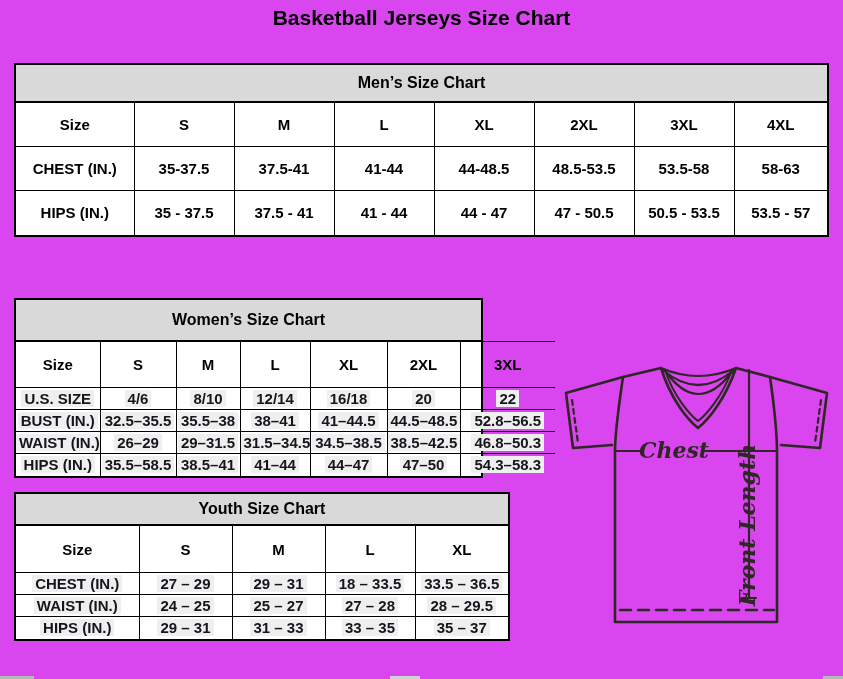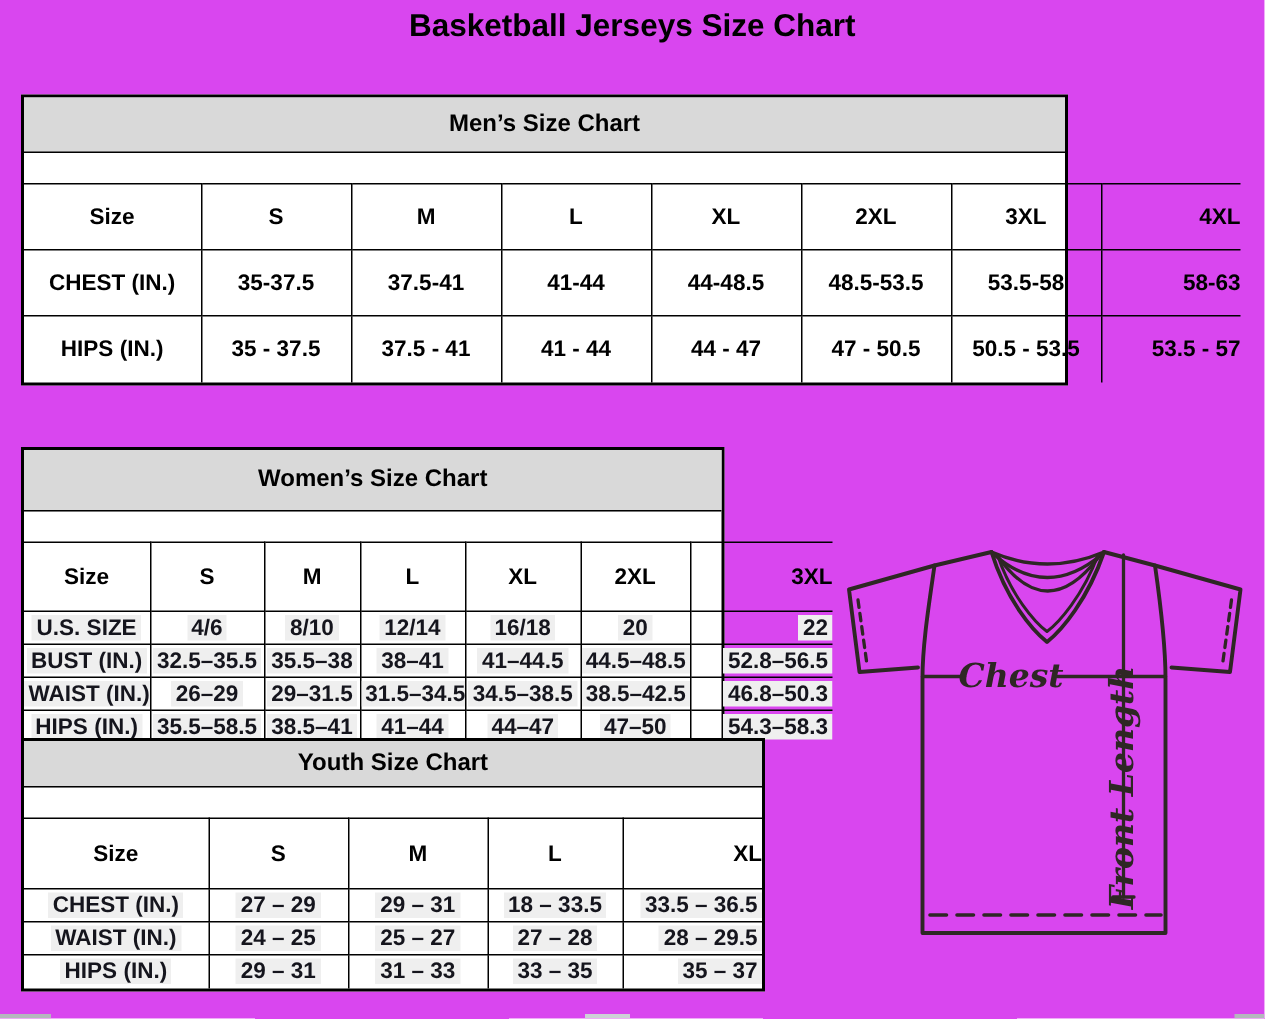--- a/index.html
+++ b/index.html
@@ -21,32 +21,32 @@
     border: 2px solid #000;
     background: #fff;
   }
   .band {
     width: 100%;
     background: #d9d9d9;
     border-bottom: 1.5px solid #000;
     display: flex; align-items: center; justify-content: center;
     font-weight: bold; font-size: 16px;
   }
-  table { border-collapse: collapse; table-layout: fixed; width: 100%; margin-top: 20px; }
+  table { border-collapse: collapse; table-layout: fixed; width: 100%; }
   td {
     border: 1.5px solid #000;
     text-align: center; vertical-align: middle;
     font-weight: bold;
     overflow: hidden; white-space: nowrap;
   }
   tr td:first-child { border-left: none; }
-  tr td:last-child { border-right: none; text-align: right; }
+  tr td:last-child { border-right: none; }
   tr:last-child td { border-bottom: none; }
   
-  .men { left: 14px; top: 63px; width: 698px; }
+  .men { left: 14px; top: 63px; width: 815px; }
   .men .band { height: 37px; }
   .men td { height: 44px; font-size: 15px; }
   
   .women { left: 14px; top: 298px; width: 469px; }
   .women .band { height: 41px; }
   .youth { left: 14px; top: 492px; width: 496px; }
   .youth .band { height: 31px; }
   .sizerow td { font-size: 15px; }
   .women .sizerow td { height: 46px; }
   .youth .sizerow td { height: 47px; }

